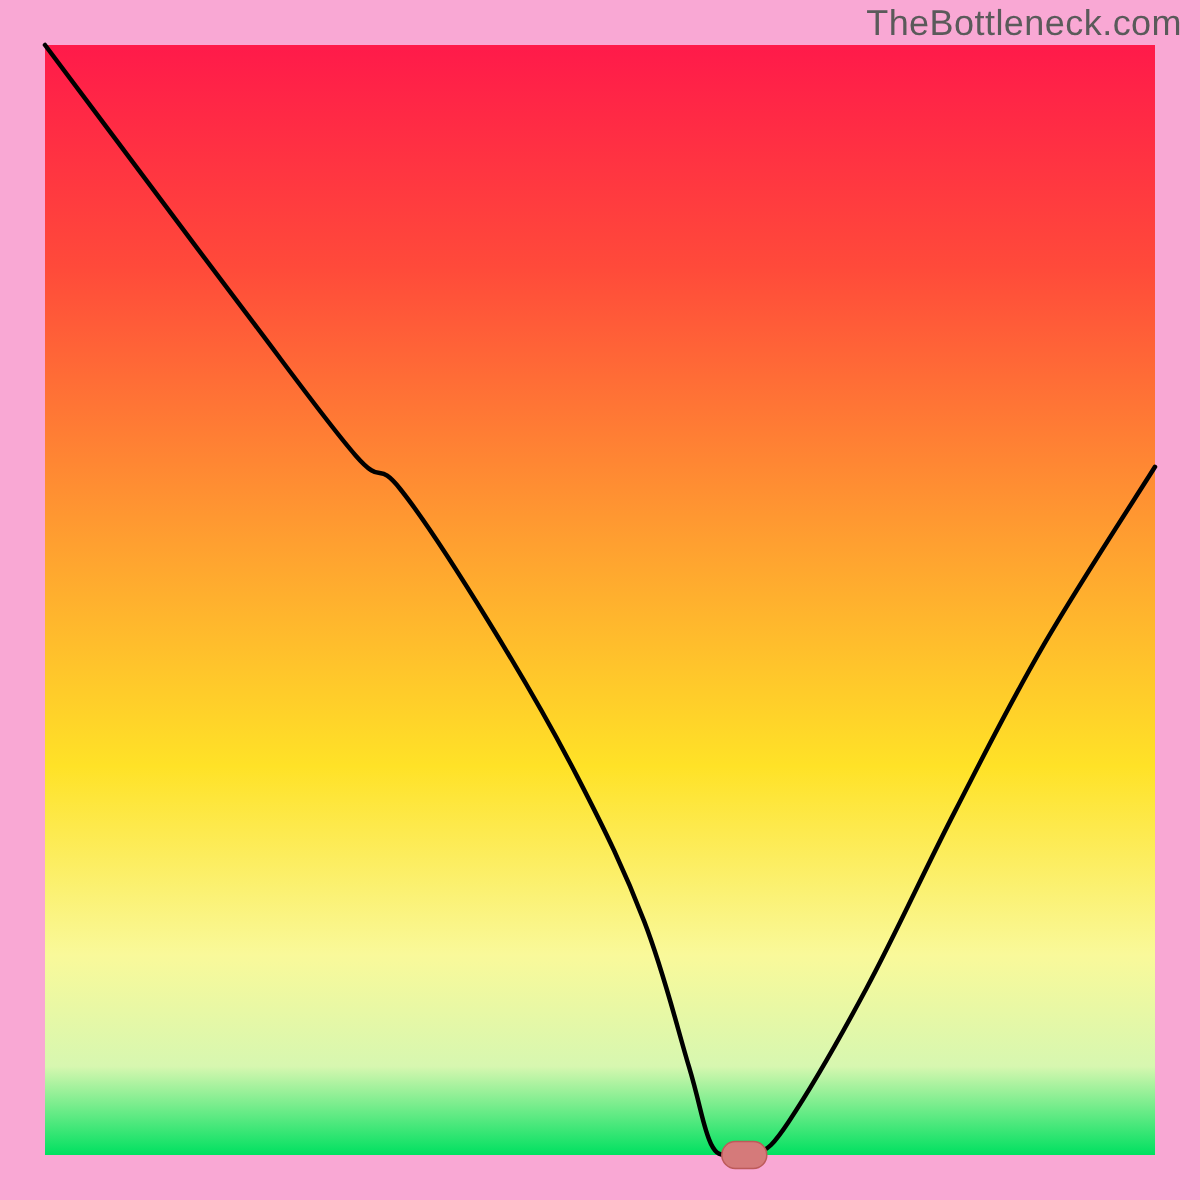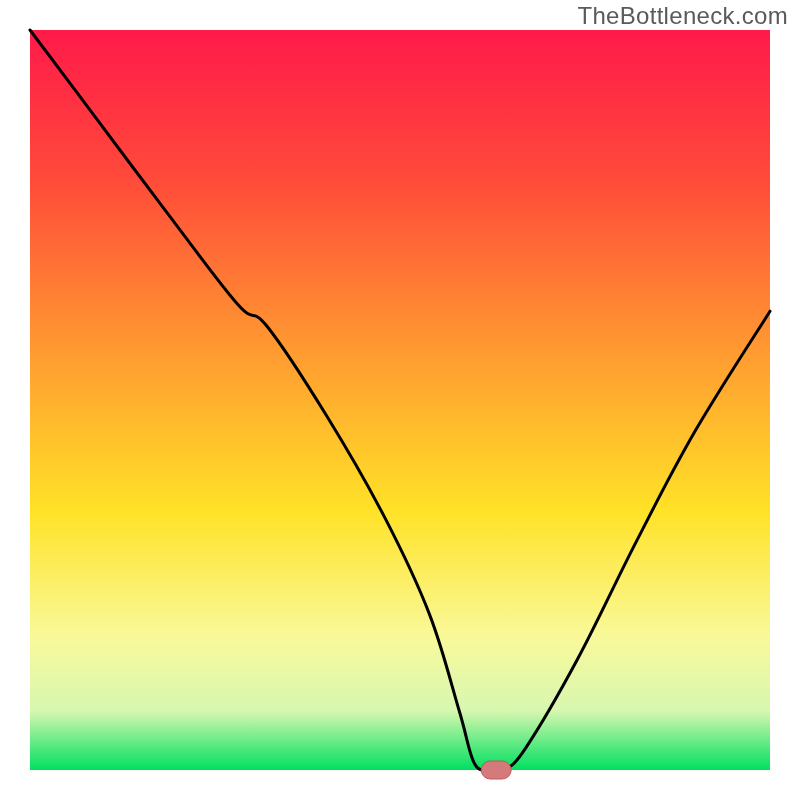--- a/index.html
+++ b/index.html
@@ -8,21 +8,21 @@
     width: 800px;
     height: 800px;
     background: #000;
     overflow: hidden;
     font-family: Arial, Helvetica, sans-serif;
   }
   .frame {
     position: relative;
     width: 800px;
     height: 800px;
-    background: #ffffff;
+    background: #f9a8d4;
   }
   .watermark {
     position: absolute;
     top: 2px;
     right: 12px;
     color: #5a5a5a;
     font-size: 24px;
     font-weight: 400;
     letter-spacing: 0.3px;
     z-index: 10;

